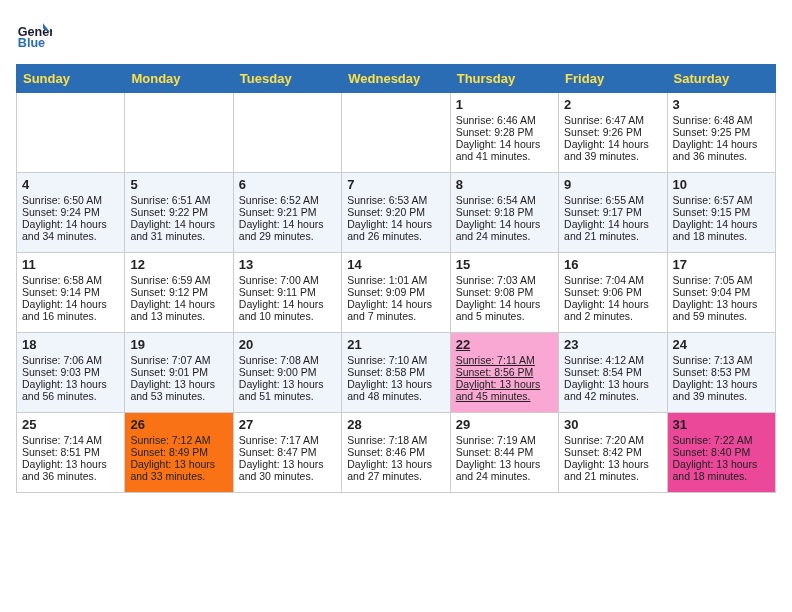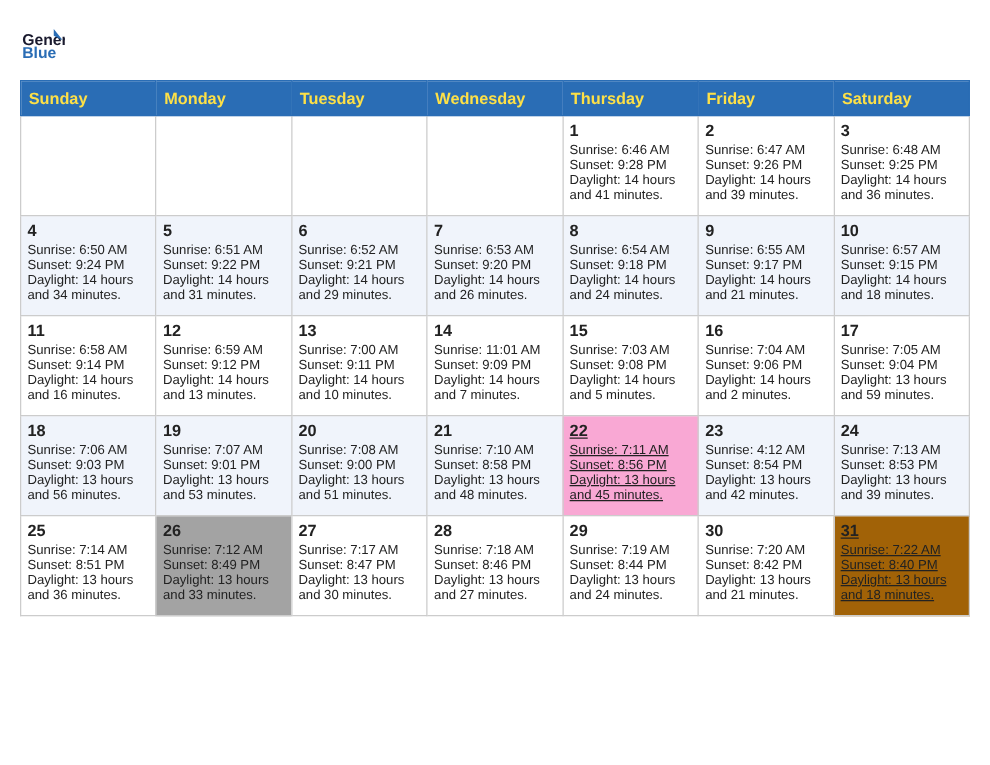--- a/index.html
+++ b/index.html
@@ -194,21 +194,21 @@
         </td>
         <td style="background: rgb(255, 255, 255);">
           <span class="day-num">13</span>
           <div>Sunrise: 7:00 AM</div>
           <div>Sunset: 9:11 PM</div>
           <div>Daylight: 14 hours</div>
           <div>and 10 minutes.</div>
         </td>
         <td style="background: rgb(255, 255, 255);">
           <span class="day-num">14</span>
-          <div>Sunrise: 11:01 AM</div>
+          <div>Sunrise: 1:01 AM</div>
           <div>Sunset: 9:09 PM</div>
           <div>Daylight: 14 hours</div>
           <div>and 7 minutes.</div>
         </td>
         <td style="background: rgb(255, 255, 255);">
           <span class="day-num">15</span>
           <div>Sunrise: 7:03 AM</div>
           <div>Sunset: 9:08 PM</div>
           <div>Daylight: 14 hours</div>
           <div>and 5 minutes.</div>
@@ -280,21 +280,21 @@
         </td>
       </tr>
       <tr>
         <td style="background: rgb(255, 255, 255);">
           <span class="day-num">25</span>
           <div>Sunrise: 7:14 AM</div>
           <div>Sunset: 8:51 PM</div>
           <div>Daylight: 13 hours</div>
           <div>and 36 minutes.</div>
         </td>
-        <td style="background: #a3a3a3;">
+        <td style="background: #f97316;">
           <span class="day-num">26</span>
           <div>Sunrise: 7:12 AM</div>
           <div>Sunset: 8:49 PM</div>
           <div>Daylight: 13 hours</div>
           <div>and 33 minutes.</div>
         </td>
         <td style="background: rgb(255, 255, 255);">
           <span class="day-num">27</span>
           <div>Sunrise: 7:17 AM</div>
           <div>Sunset: 8:47 PM</div>
@@ -315,21 +315,21 @@
           <div>Daylight: 13 hours</div>
           <div>and 24 minutes.</div>
         </td>
         <td style="background: rgb(255, 255, 255);">
           <span class="day-num">30</span>
           <div>Sunrise: 7:20 AM</div>
           <div>Sunset: 8:42 PM</div>
           <div>Daylight: 13 hours</div>
           <div>and 21 minutes.</div>
         </td>
-        <td style="background: #a16207; text-decoration: underline;">
+        <td style="background: #ec4899;">
           <span class="day-num">31</span>
           <div>Sunrise: 7:22 AM</div>
           <div>Sunset: 8:40 PM</div>
           <div>Daylight: 13 hours</div>
           <div>and 18 minutes.</div>
         </td>
       </tr>
     </tbody>
 </table>
 

